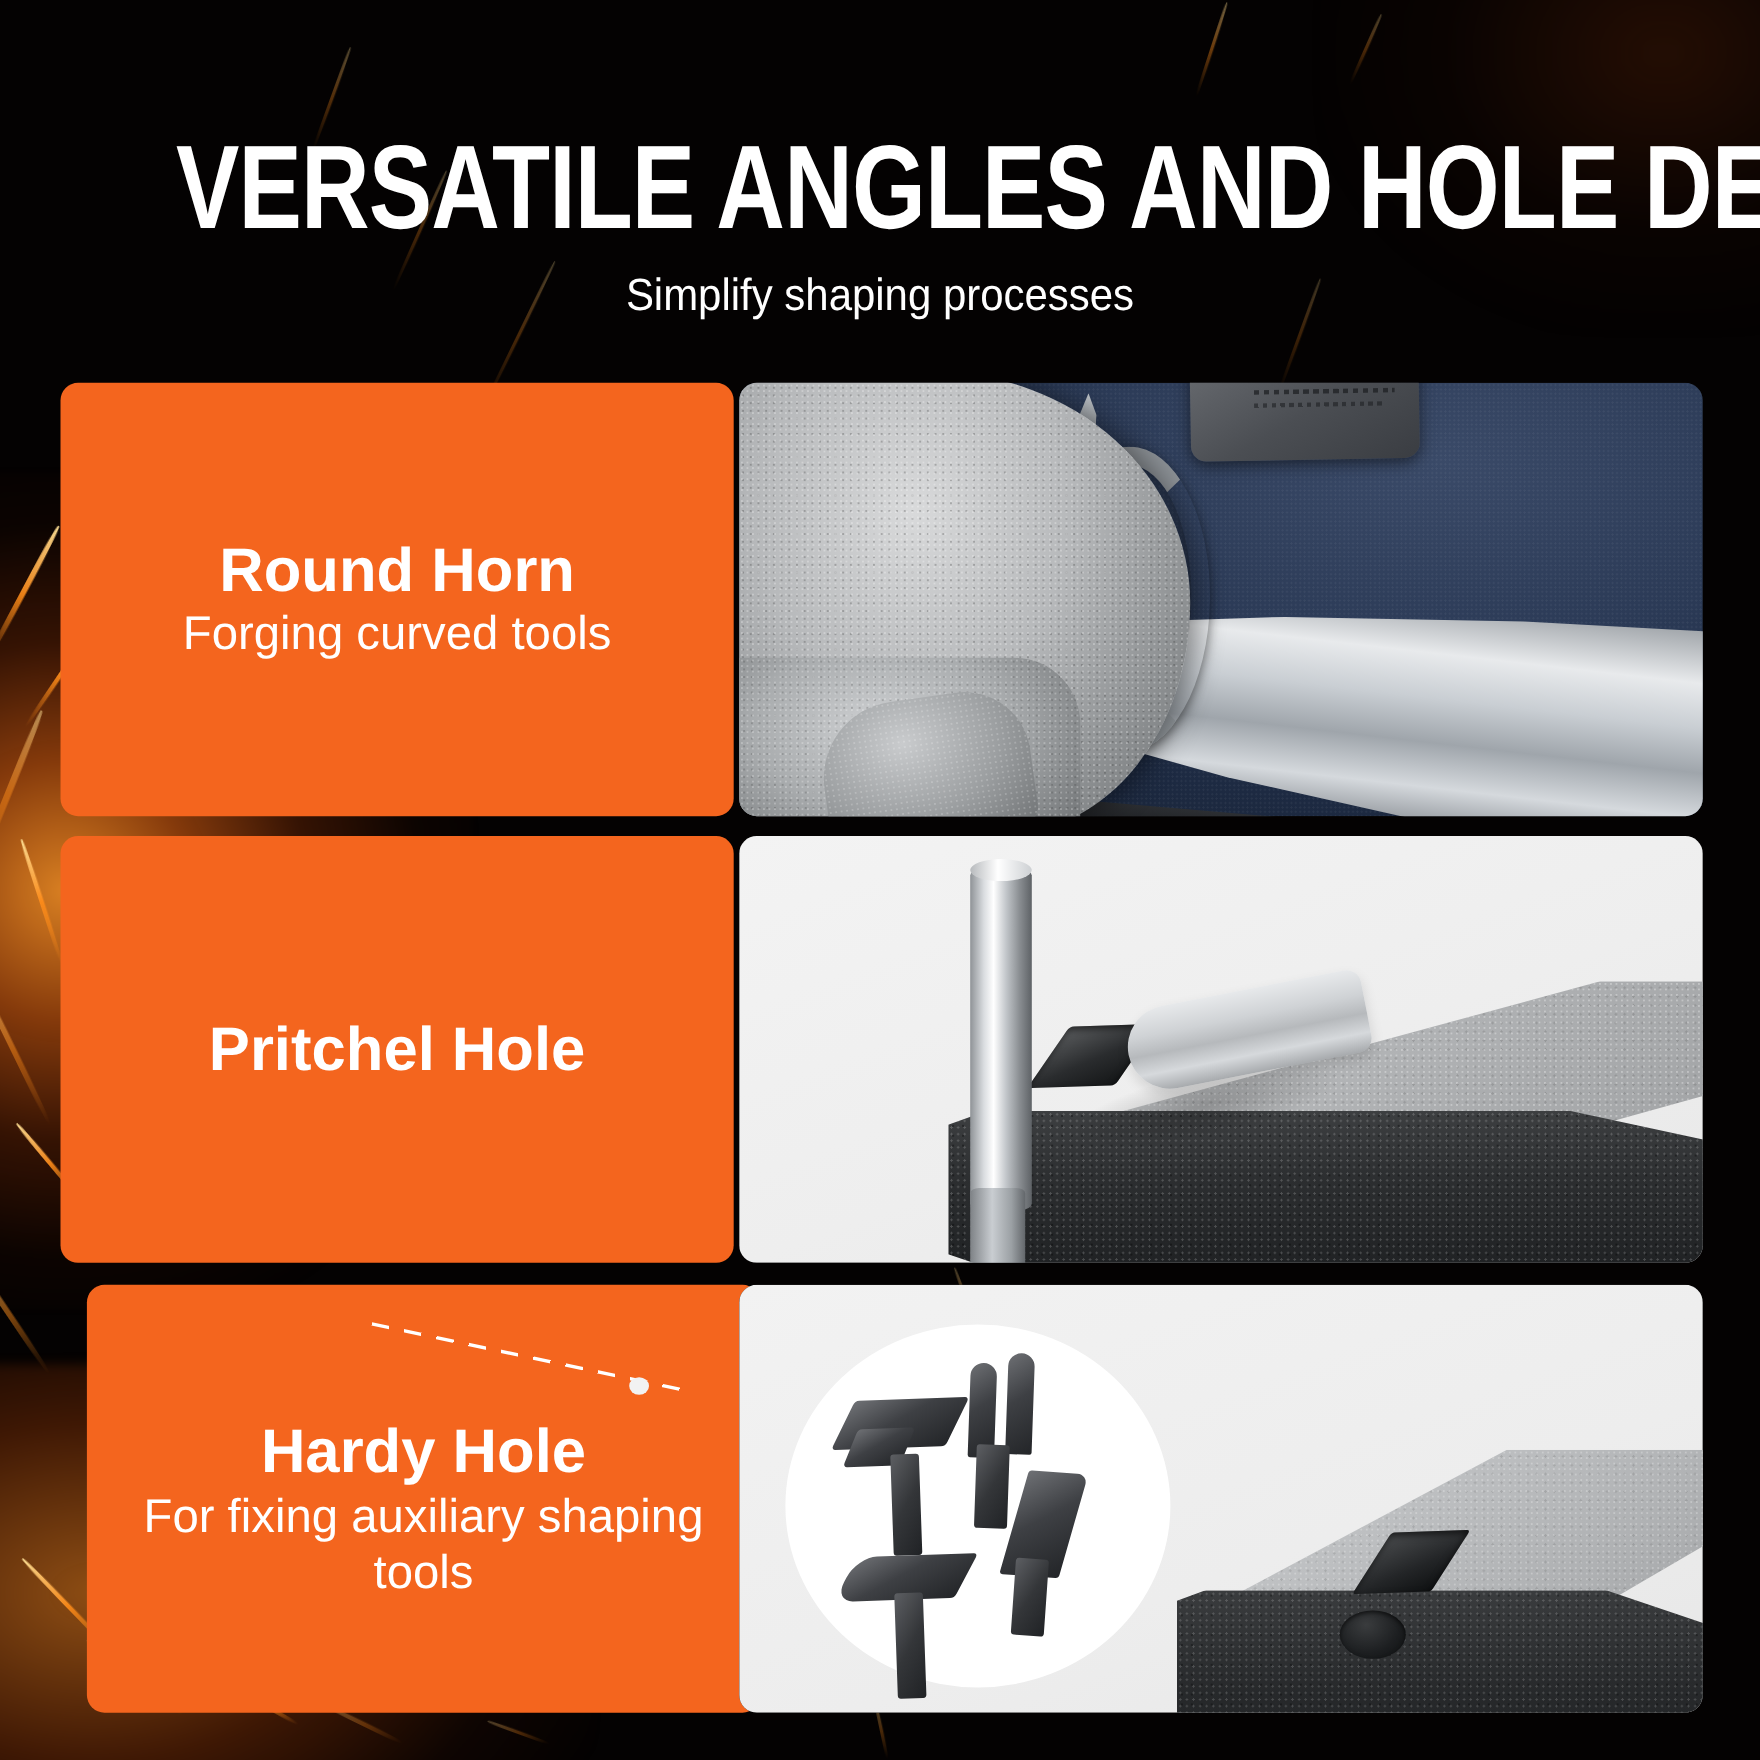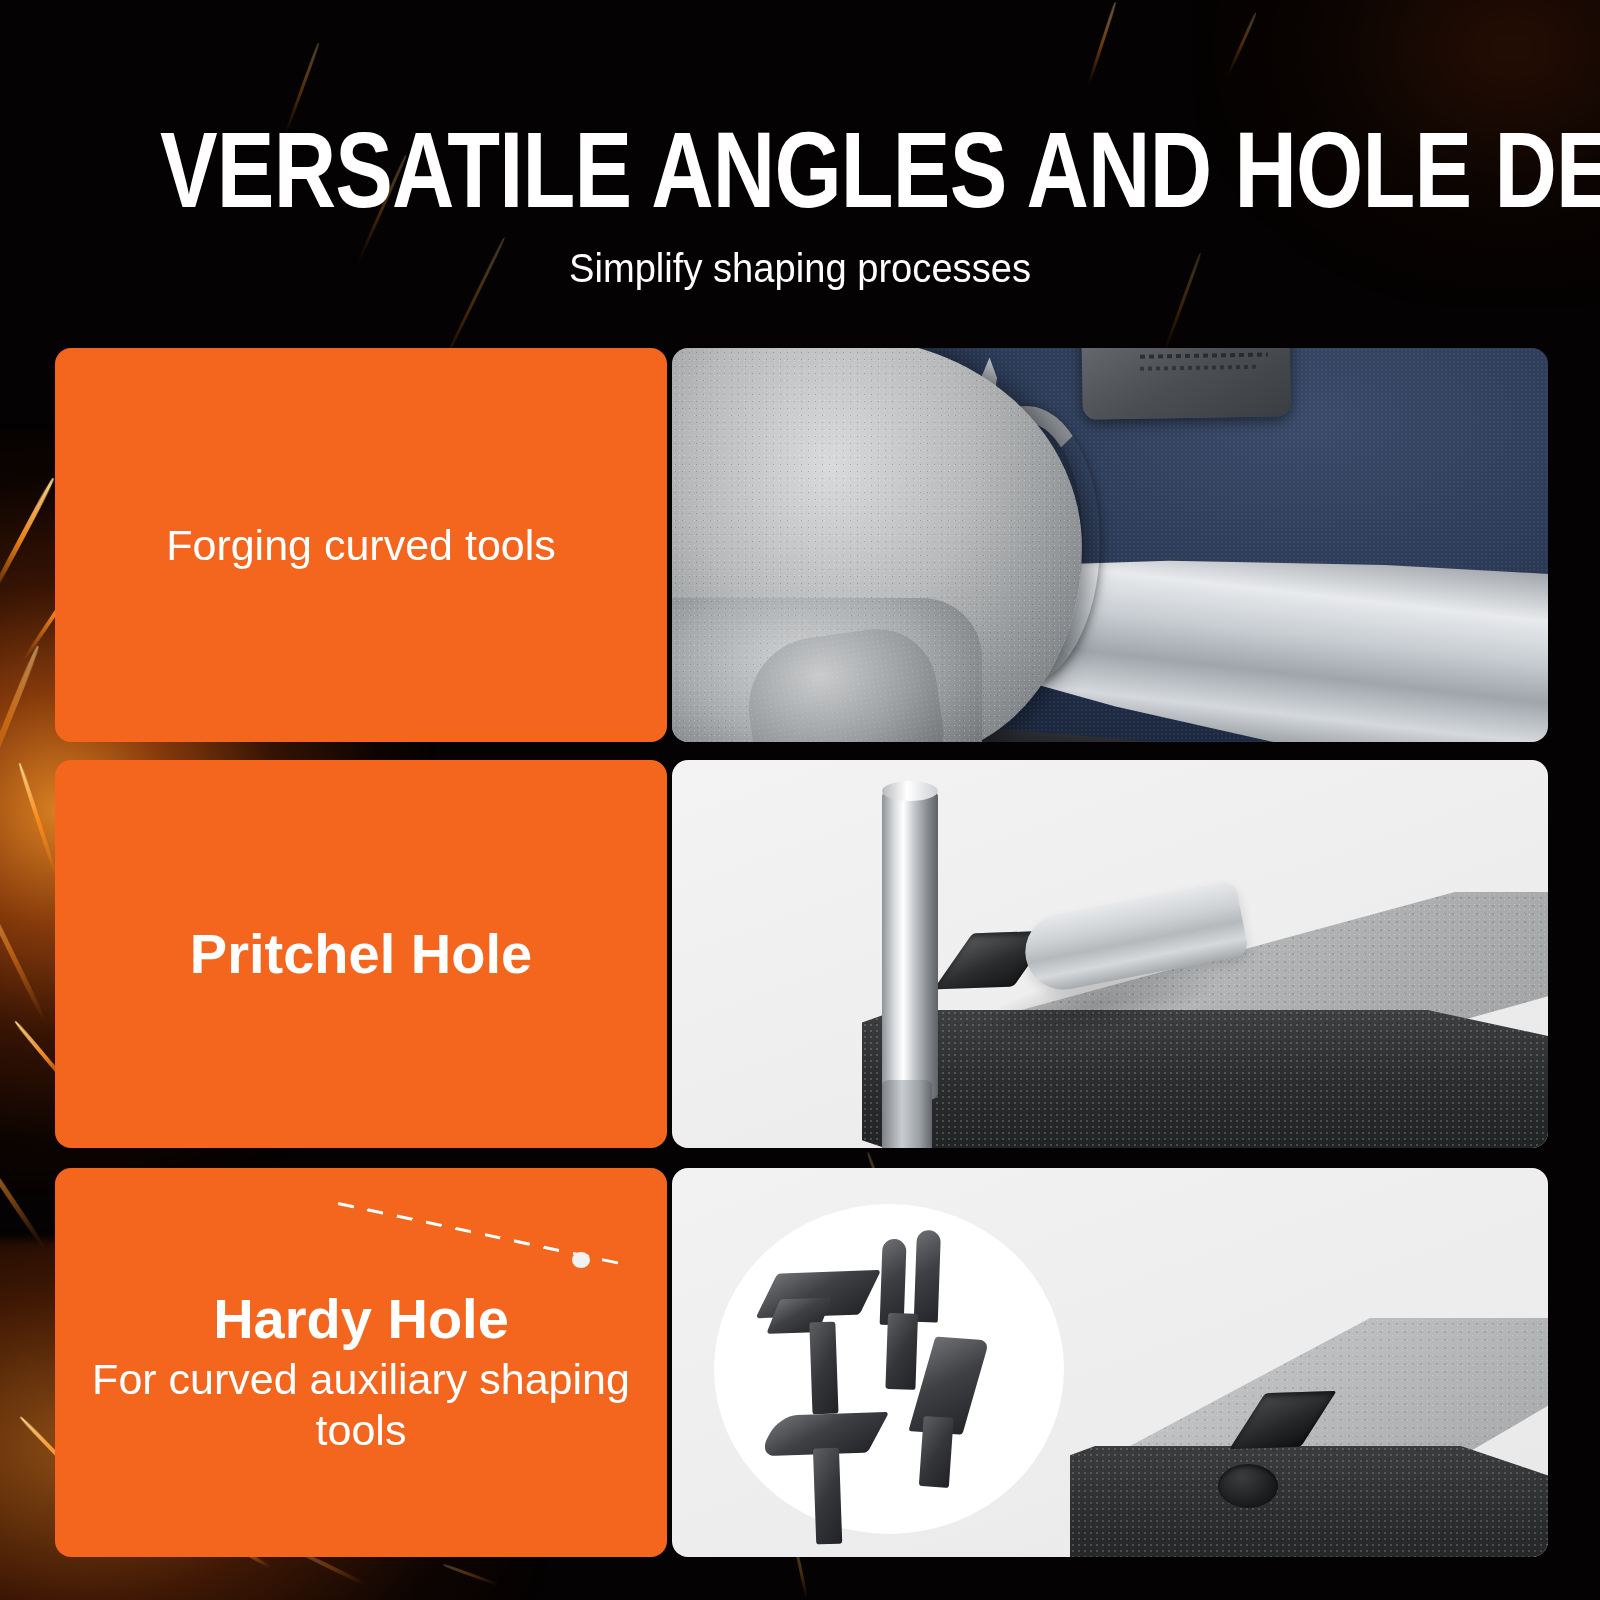--- a/index.html
+++ b/index.html
@@ -67,21 +67,21 @@
   .label-card .heading{
     color:#fff;font-weight:bold;font-size:56px;line-height:1.06;
     text-align:center;margin:0 0 6px 0;white-space:nowrap;
   }
   .label-card .sub{
     color:#fff;font-weight:normal;font-size:43px;line-height:1.18;
     text-align:center;margin:0;
   }
   #row-1 .label-card .heading{margin-bottom:4px;}
   #row-2 .label-card{padding-top:6px;}
-  #row-3 .label-card{padding-top:20px;}
+  #row-3 .label-card{padding-top:20px;margin-left:24px;}
 
   .photo{
     position:absolute;left:617px;top:0;width:876px;height:100%;
     border-radius:16px;overflow:hidden;background:#101010;
   }
 
   
   .r1-bg{position:absolute;inset:0;
     background:
       radial-gradient(ellipse at 72% 18%, #3a4a68 0%, #2b3a56 38%, #1d2a42 68%, #16202f 100%);
@@ -308,20 +308,21 @@
 </div>
 
 <div class="header">
   <div class="title">VERSATILE ANGLES AND HOLE DESIGN</div>
   <div class="subtitle">Simplify shaping processes</div>
 </div>
 
 <div class="row" id="row-1">
 
   <div class="label-card">
+    <div class="heading">Round Horn</div>
     <div class="sub">Forging curved tools</div>
   </div>
 
   <div class="photo">
     <div class="r1-bg"></div>
 
     <div class="r1-tag">
       <div class="code">1280</div>
       <div class="fine"></div>
       <div class="fine2"></div>
@@ -363,21 +364,21 @@
       <div class="cap"></div>
     </div>
     <div class="r2-rodlow"></div>
   </div>
 </div>
 
 <div class="row" id="row-3">
 
   <div class="label-card">
     <div class="heading">Hardy Hole</div>
-    <div class="sub">For curved auxiliary shaping tools</div>
+    <div class="sub">For fixing auxiliary shaping tools</div>
   </div>
 
   <div class="photo">
     <div class="r3-bg"></div>
     <div class="r3-oval"></div>
 
     <div class="tool" style="left:96px;  top:104px; width:110px; height:140px; transform:rotate(-2deg);">
       <div class="head" style="left:0;   top:0;   width:104px;height:44px; transform:skewX(-28deg);"></div>
       <div class="head" style="left:6px; top:26px;width:52px; height:34px; transform:skewX(-24deg);"></div>
       <div class="shank" style="left:42px; top:50px;width:26px; height:92px;"></div>

